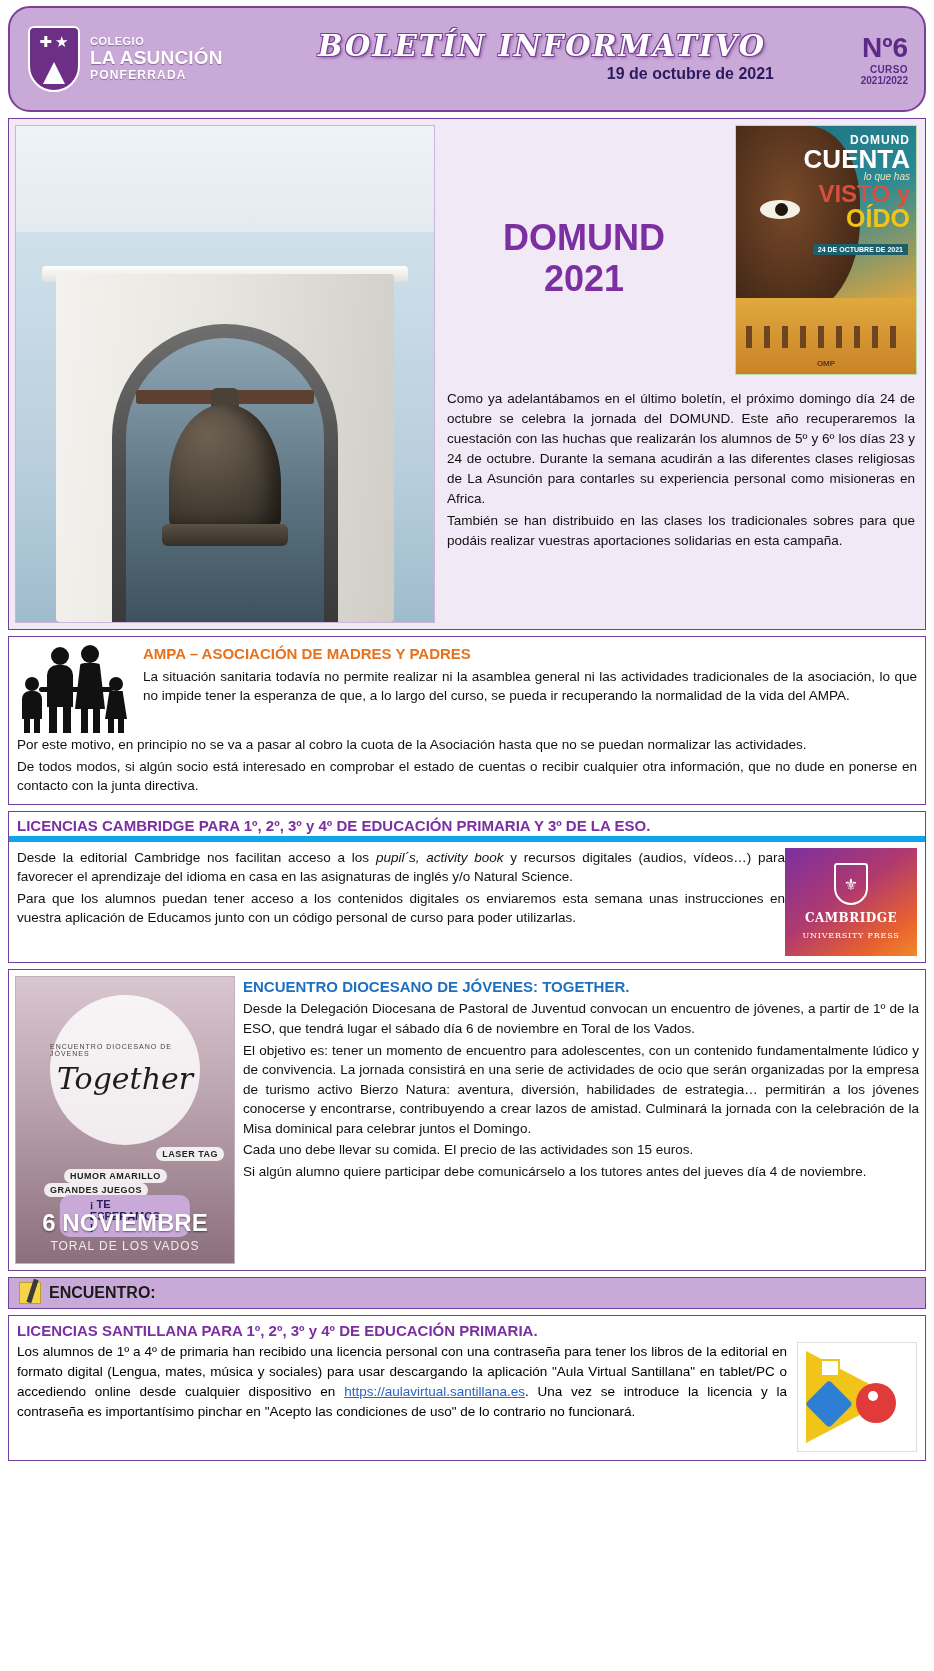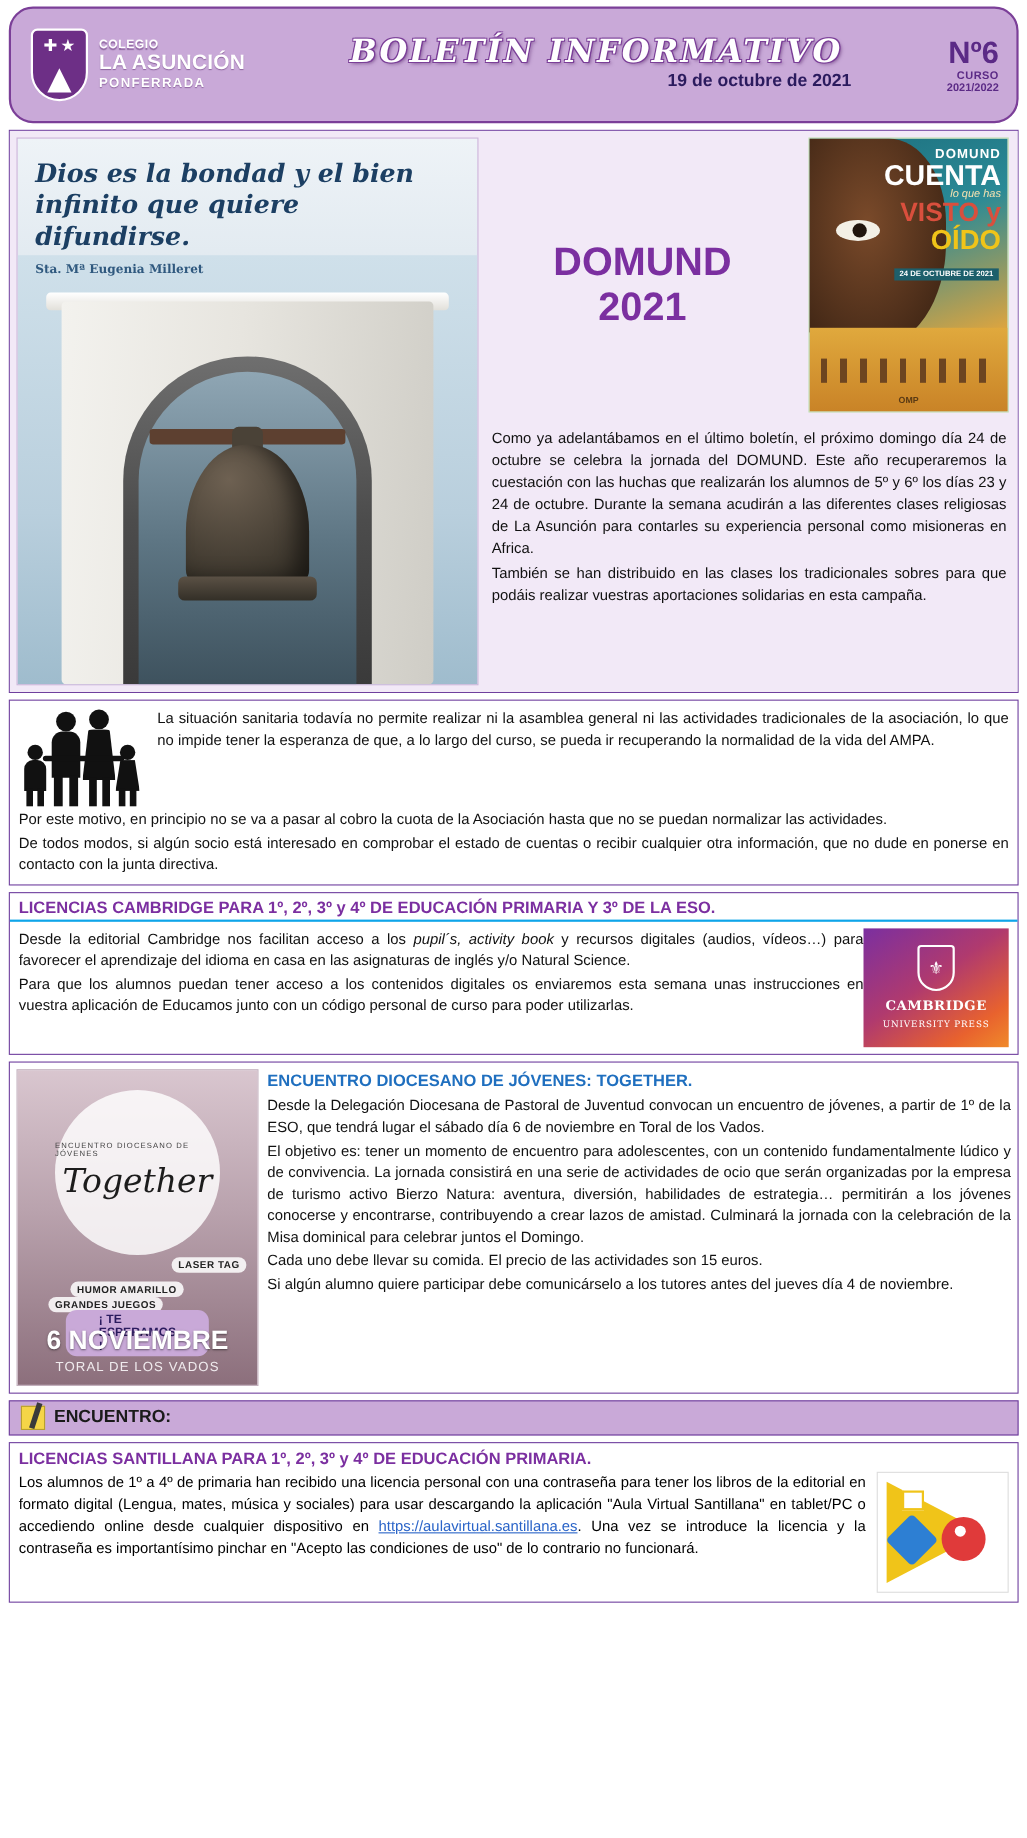--- a/index.html
+++ b/index.html
@@ -352,21 +352,21 @@
     color: #111;
   }
   .ampa-text p, .sec-text p { margin: 0 0 2px 0; }
 
   
   .cambridge-head {
     color: #7b2fa0;
     font-weight: bold;
     font-size: 15px;
     padding: 5px 8px 2px 8px;
-    border-bottom: 2px solid #0ea5e9;
+    border-bottom: 6px solid #0ea5e9;
   }
   .cambridge-body {
     display: flex;
     padding: 6px 8px 6px 8px;
     gap: 0;
   }
   .cambridge-text { flex: 1; }
   .cambridge-logo {
     width: 132px;
     height: 108px;
@@ -576,24 +576,20 @@
       <div class="domund-left">
         <div class="tower">
           <div class="sky"></div>
           <div class="roofline"></div>
           <div class="wall"></div>
           <div class="arch"></div>
           <div class="arch-inner"></div>
           <div class="beam"></div>
           <div class="bell-top"></div>
           <div class="bell"></div>
-        </div>
-        <div class="quote">
-          <div class="quote-text">Dios es la bondad y el bien infinito que quiere difundirse.</div>
-          <div class="quote-author">Sta. Mª Eugenia Milleret</div>
         </div>
       </div>
 
       <div class="domund-right">
         <div class="domund-poster">
           <div class="poster-face"></div>
           <div class="poster-eye"></div>
           <div class="poster-txt">
             <div class="d1">DOMUND</div>
             <div class="d2">CUENTA</div>
@@ -633,20 +629,21 @@
           <div class="fig" style="left:5px; top:48px; width:20px; height:28px; border-radius:8px 8px 0 0;"></div>
           <div class="fig" style="left:7px; top:74px; width:6px; height:16px;"></div>
           <div class="fig" style="left:17px; top:74px; width:6px; height:16px;"></div>
           <div class="fig head" style="left:92px; top:34px; width:14px; height:14px;"></div>
           <div class="fig" style="left:88px; top:48px; width:22px; height:28px; clip-path: polygon(20% 0,80% 0,100% 100%,0 100%);"></div>
           <div class="fig" style="left:91px; top:74px; width:6px; height:16px;"></div>
           <div class="fig" style="left:101px; top:74px; width:6px; height:16px;"></div>
           <div class="fig" style="left:22px; top:44px; width:74px; height:5px; border-radius:3px;"></div>
         </div>
         <div class="ampa-text">
+          <div class="ampa-title">AMPA – ASOCIACIÓN DE MADRES Y PADRES</div>
           <p>La situación sanitaria todavía no permite realizar ni la asamblea general ni las actividades tradicionales de la asociación, lo que no impide tener la esperanza de que, a lo largo del curso, se pueda ir recuperando la normalidad de la vida del AMPA.</p>
         </div>
       </div>
       <div class="ampa-text">
         <p>Por este motivo, en principio no se va a pasar al cobro la cuota de la Asociación hasta que no se puedan normalizar las actividades.</p>
         <p>De todos modos, si algún socio está interesado en comprobar el estado de cuentas o recibir cualquier otra información, que no dude en ponerse en contacto con la junta directiva.</p>
       </div>
     </div>
   </div>
 

